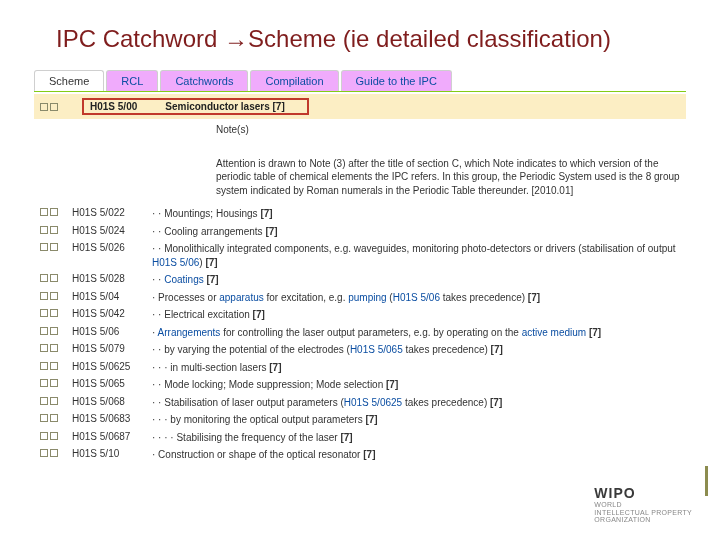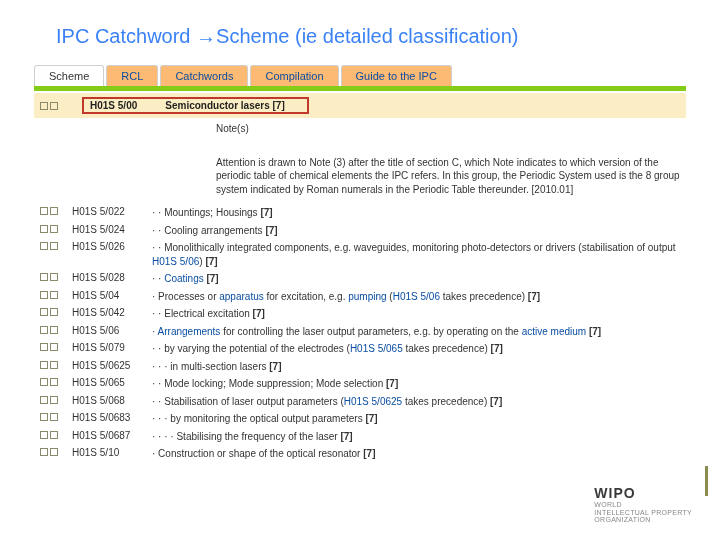--- a/index.html
+++ b/index.html
@@ -1,20 +1,20 @@
 <!DOCTYPE html>
 <html><head>
   <meta charset="utf-8">
   <style>
     * { margin: 0; padding: 0; box-sizing: border-box; }
     body { font-family: Arial, sans-serif; width: 720px; height: 540px; background: #fff; position: relative; }
-    .slide-title { font-size: 20px; color: #3b82f6; padding: 24px 56px 16px 56px; font-weight: 400; line-height: 1.25; }
+    .slide-title { font-size: 24px; color: #7f1d1d; padding: 24px 56px 16px 56px; font-weight: 400; line-height: 1.25; }
     .content { padding: 0 34px; }
-    .tabs { display: flex; gap: 2px; border-bottom: 5px solid #84cc16; font-size: 11px; }
-    .tab { padding: 4px 14px; background: #fdba74; border: 1px solid #cfcfcf; border-bottom: none; border-radius: 3px 3px 0 0; color: #0b4ea2; cursor: pointer; }
+    .tabs { display: flex; gap: 2px; border-bottom: 1px solid #84cc16; font-size: 11px; }
+    .tab { padding: 4px 14px; background: #f0abfc; border: 1px solid #cfcfcf; border-bottom: none; border-radius: 3px 3px 0 0; color: #0b4ea2; cursor: pointer; }
     .tab.active { background: #fff; color: #333; font-weight: 400; }
     .scheme-body { font-size: 10px; color: #333; }
     .highlight-row { background: #fceec4; padding: 4px 6px; display: flex; align-items: center; gap: 20px; margin-top: 2px; }
     .highlight-row .squares { width: 22px; display: flex; gap: 2px; }
     .sq { width: 8px; height: 8px; border: 1px solid #8a8a6b; display: inline-block; }
     .redbox { border: 2px solid #c0392b; display: inline-flex; align-items: center; gap: 28px; padding: 1px 22px 1px 6px; }
     .code-bold { font-weight: 700; color: #222; }
     .note-block { padding: 4px 0 8px 182px; font-size: 10px; line-height: 1.35; color: #333; }
     .note-title { font-size: 10px; color: #333; margin-bottom: 20px; }
     .rows { }

